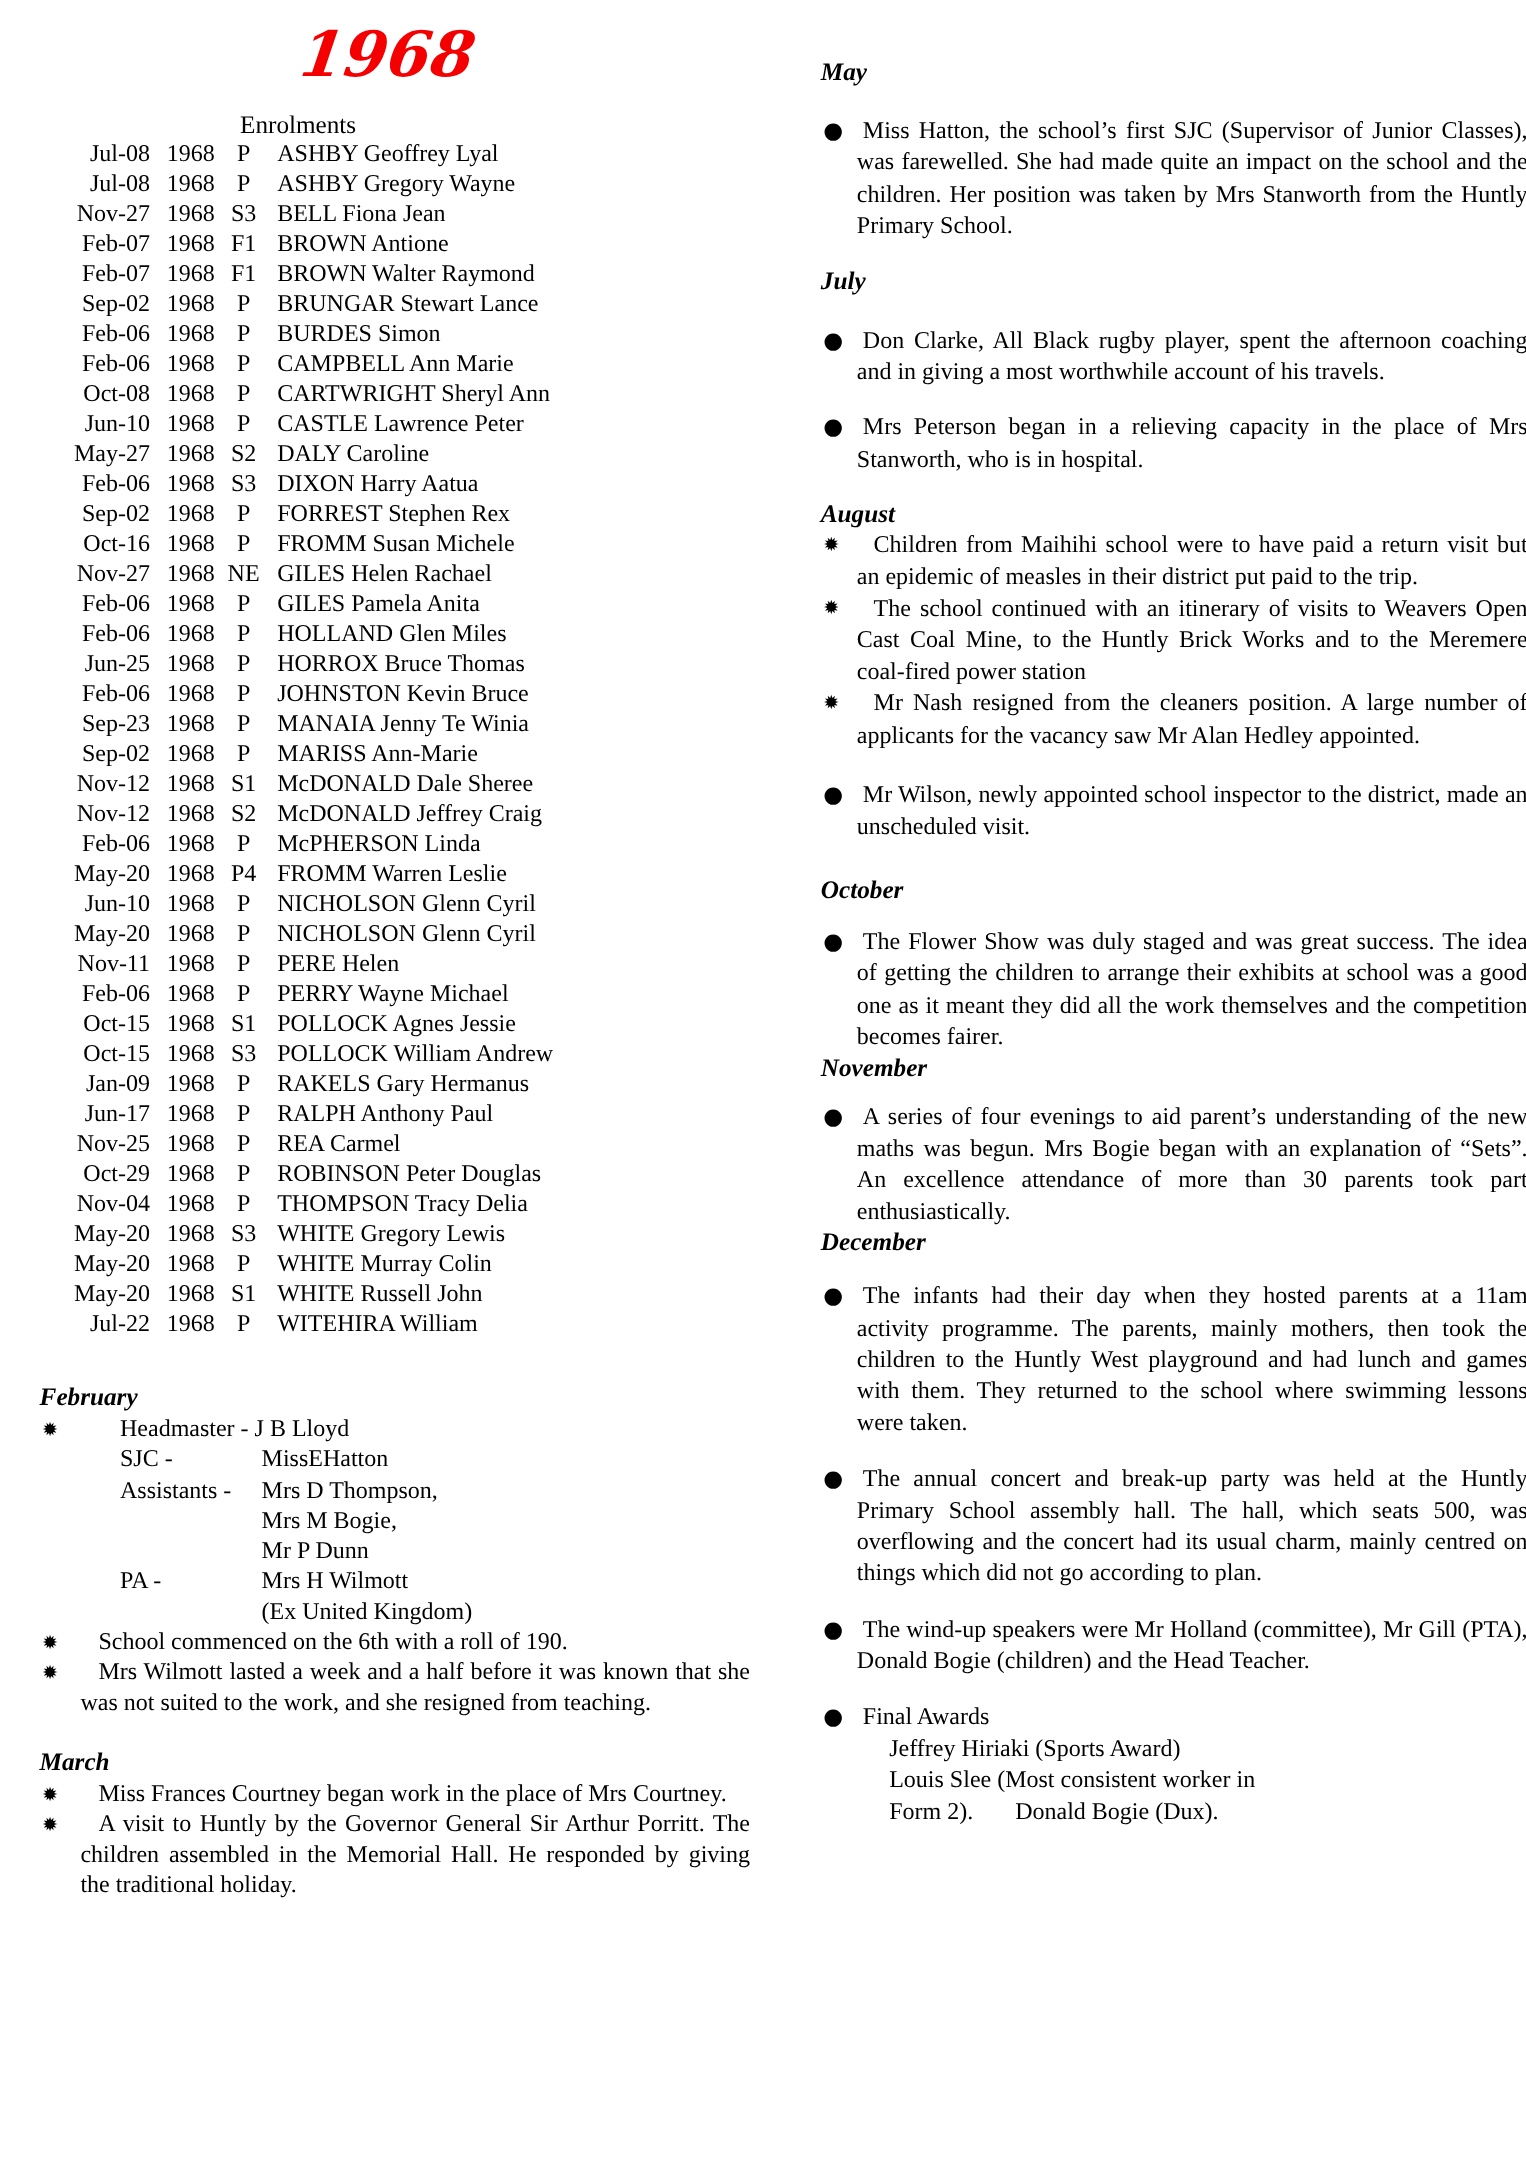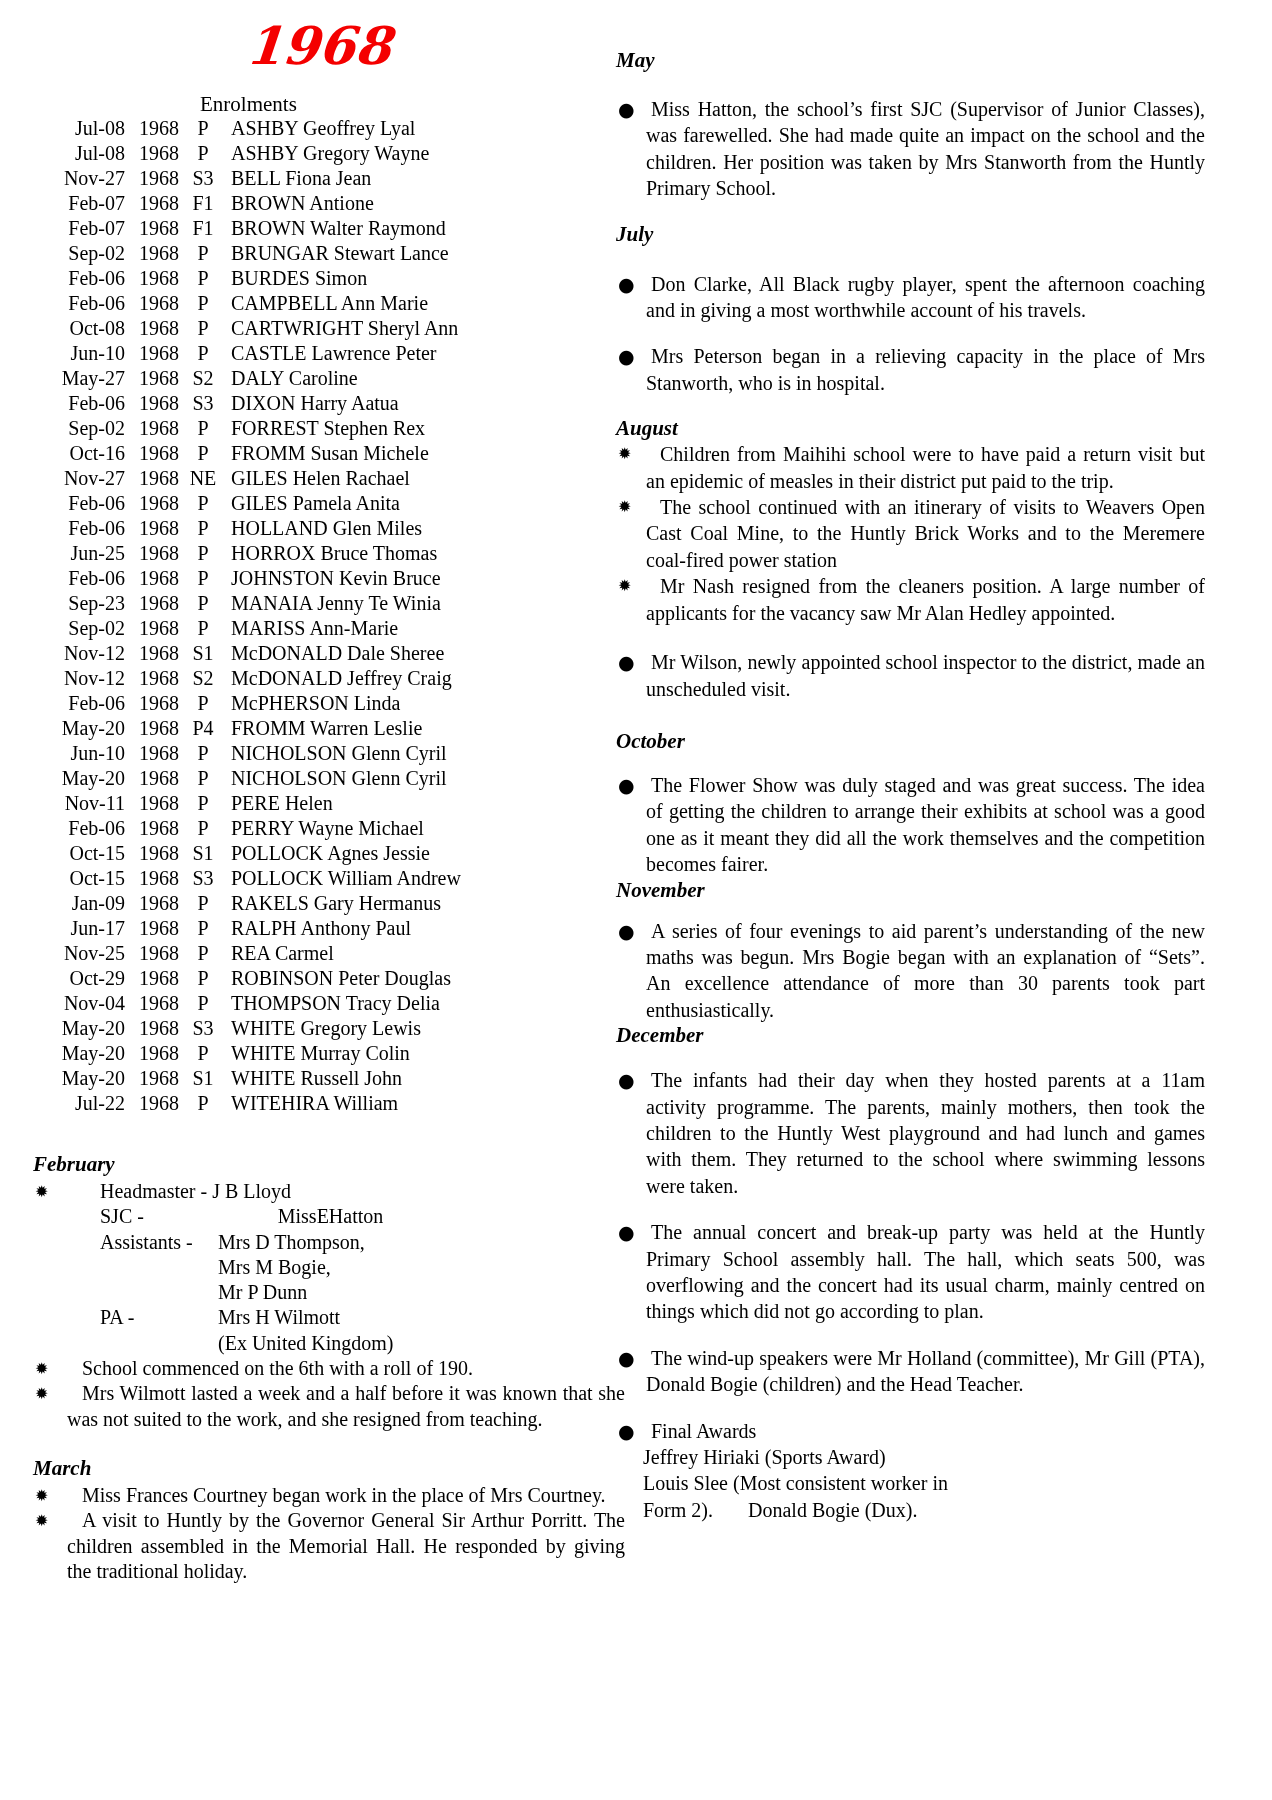--- a/index.html
+++ b/index.html
@@ -3,21 +3,21 @@
 <meta charset="utf-8">
 <style>
   html,body{margin:0;padding:0}
   body{
     width:1272px;height:1800px;background:#ffffff;color:#000;
     font-family:"Liberation Serif","DejaVu Serif",serif;
   }
   .page{position:relative;width:1272px;height:1800px;background:#fff;overflow:hidden}
   .col{position:absolute;top:0}
   .col-left{left:33px;width:592px}
-  .col-right{left:616px;width:589px;top:36px}
+  .col-right{left:684px;width:589px;top:36px}
 
   .page-title{margin-top:20px;padding-left:218px;height:56px}
   .page-title span{
     display:inline-block;font-size:52px;line-height:52px;font-weight:bold;font-style:italic;
     font-family:"DejaVu Serif",serif;transform:skewX(-8deg);
   }
   .enrol-heading{margin-top:16px;padding-left:167px;font-size:21px;line-height:24px}
 
   .enrol-row{display:flex;font-size:20px;line-height:25px}
   .cell-date{width:92px;text-align:right;flex:none}
@@ -37,23 +37,23 @@
 
   .ptext{text-align:justify}
   .col-left .ptext{margin-left:34px;text-indent:15px}
   .col-left .with-staff .ptext{margin-left:67px;text-indent:-15px}
   .col-right .ptext{margin-left:30px;text-indent:5px}
   .col-right .b-flower .ptext{text-indent:14px}
 
   .staff{margin-left:67px}
   .staff-row{display:flex}
   .staff-label{width:118px;flex:none}
-  .staff-spread{display:flex;justify-content:center;width:225px}
-
-  .extra-lines{margin-left:27px;white-space:pre-wrap}
+  .staff-spread{display:flex;justify-content:flex-start;width:225px}
+
+  .extra-lines{margin-left:57px;white-space:pre-wrap}
 
   
   .section-february .heading{margin:36px 0 2px}
   .section-march .heading{margin:24px 0 2px}
   .col-left .item{margin-bottom:0}
 
   .section-may .heading{margin:12px 0 23px}
   .section-july .heading{margin:2px 0 24px}
   .section-august .heading{margin:10px 0 0}
   .section-october .heading{margin:27px 0 18px}

